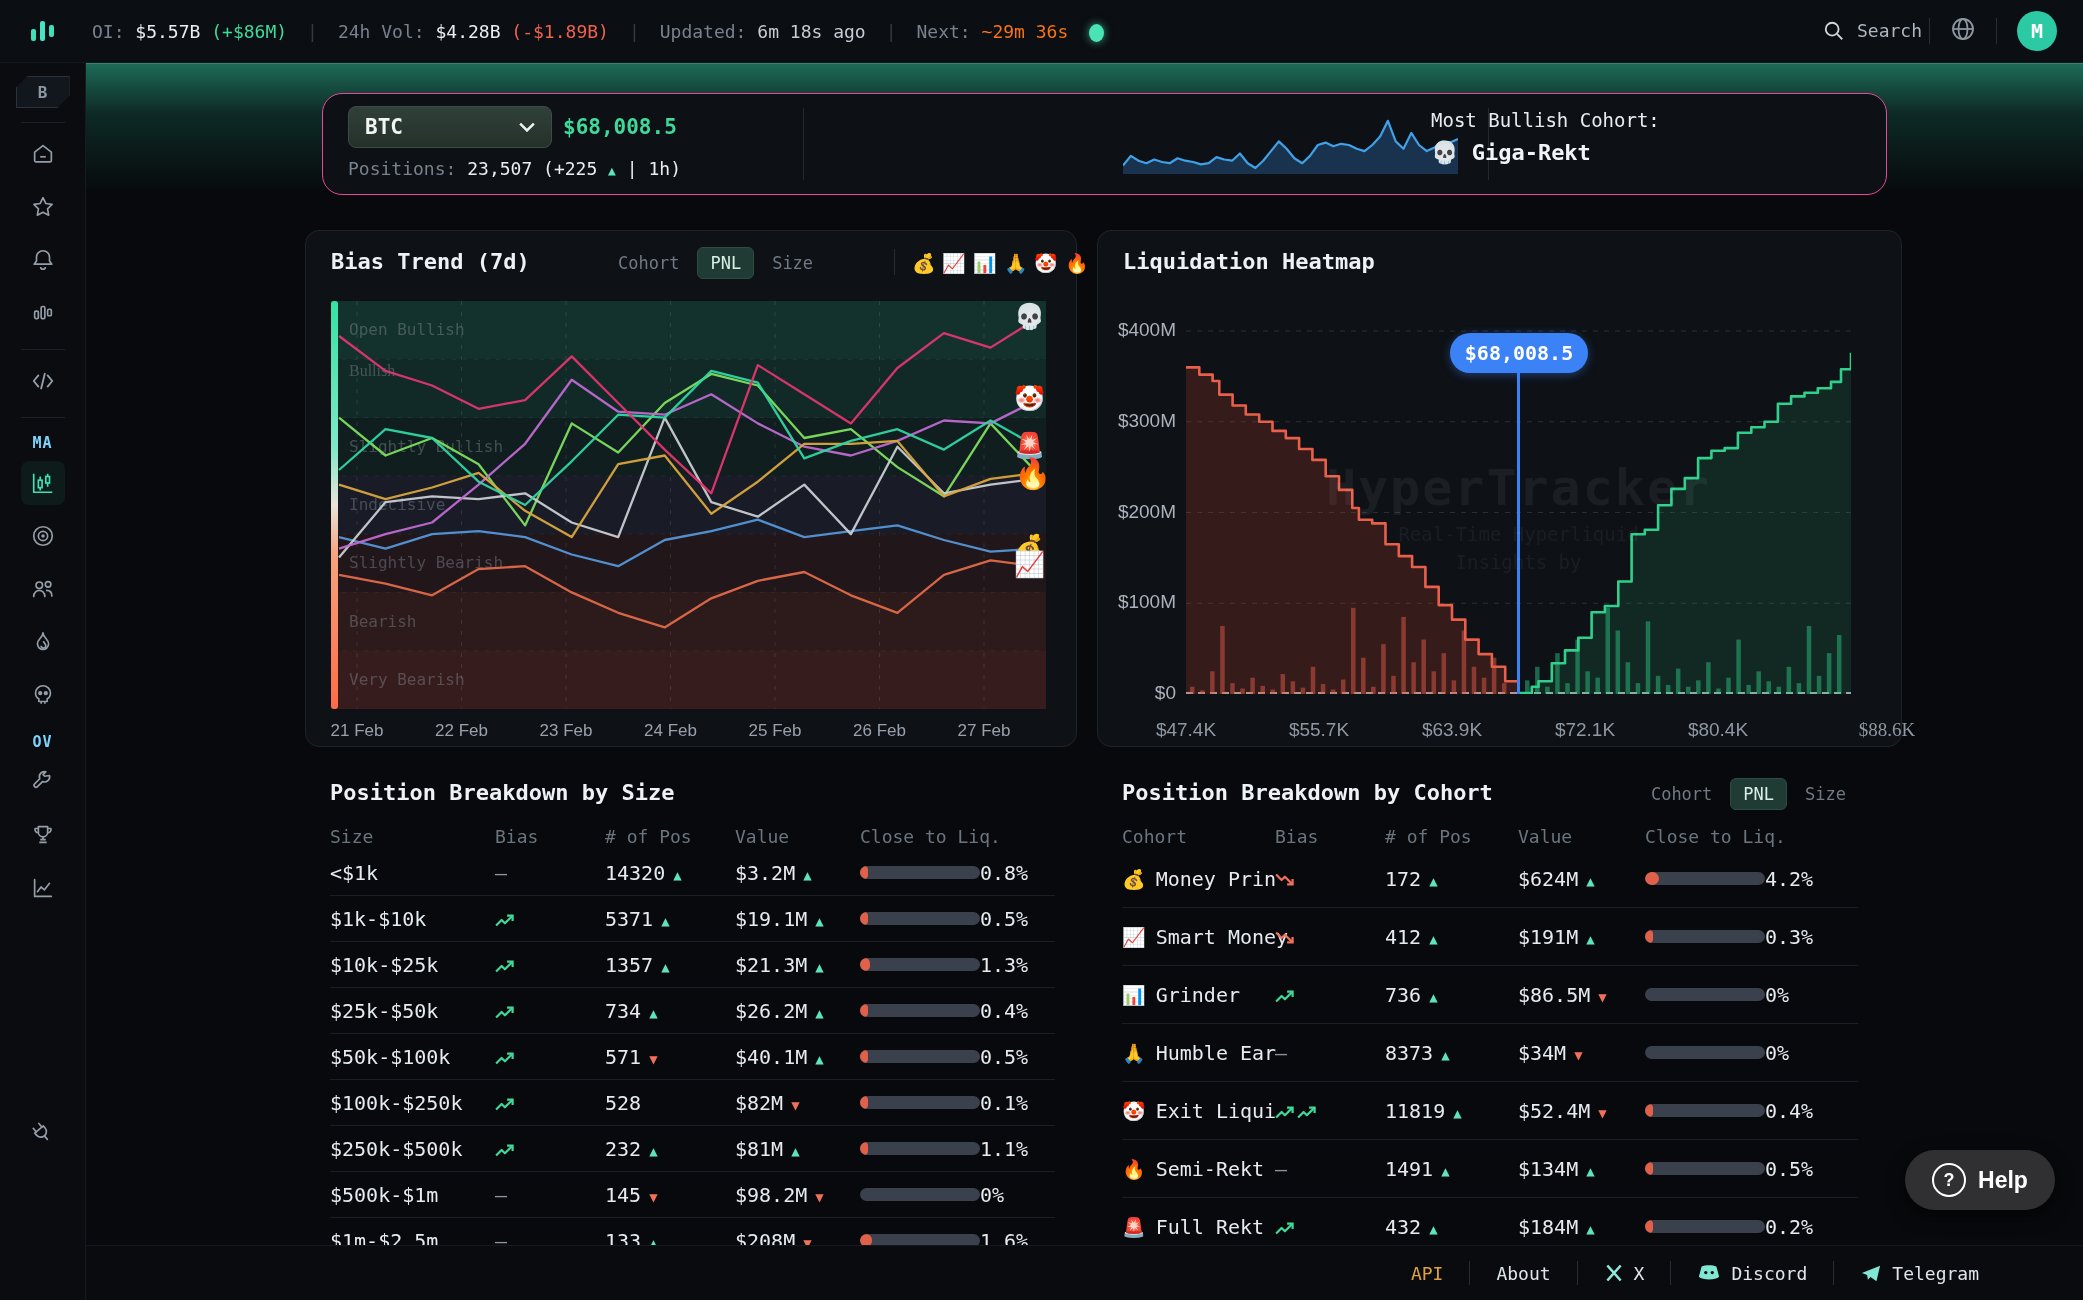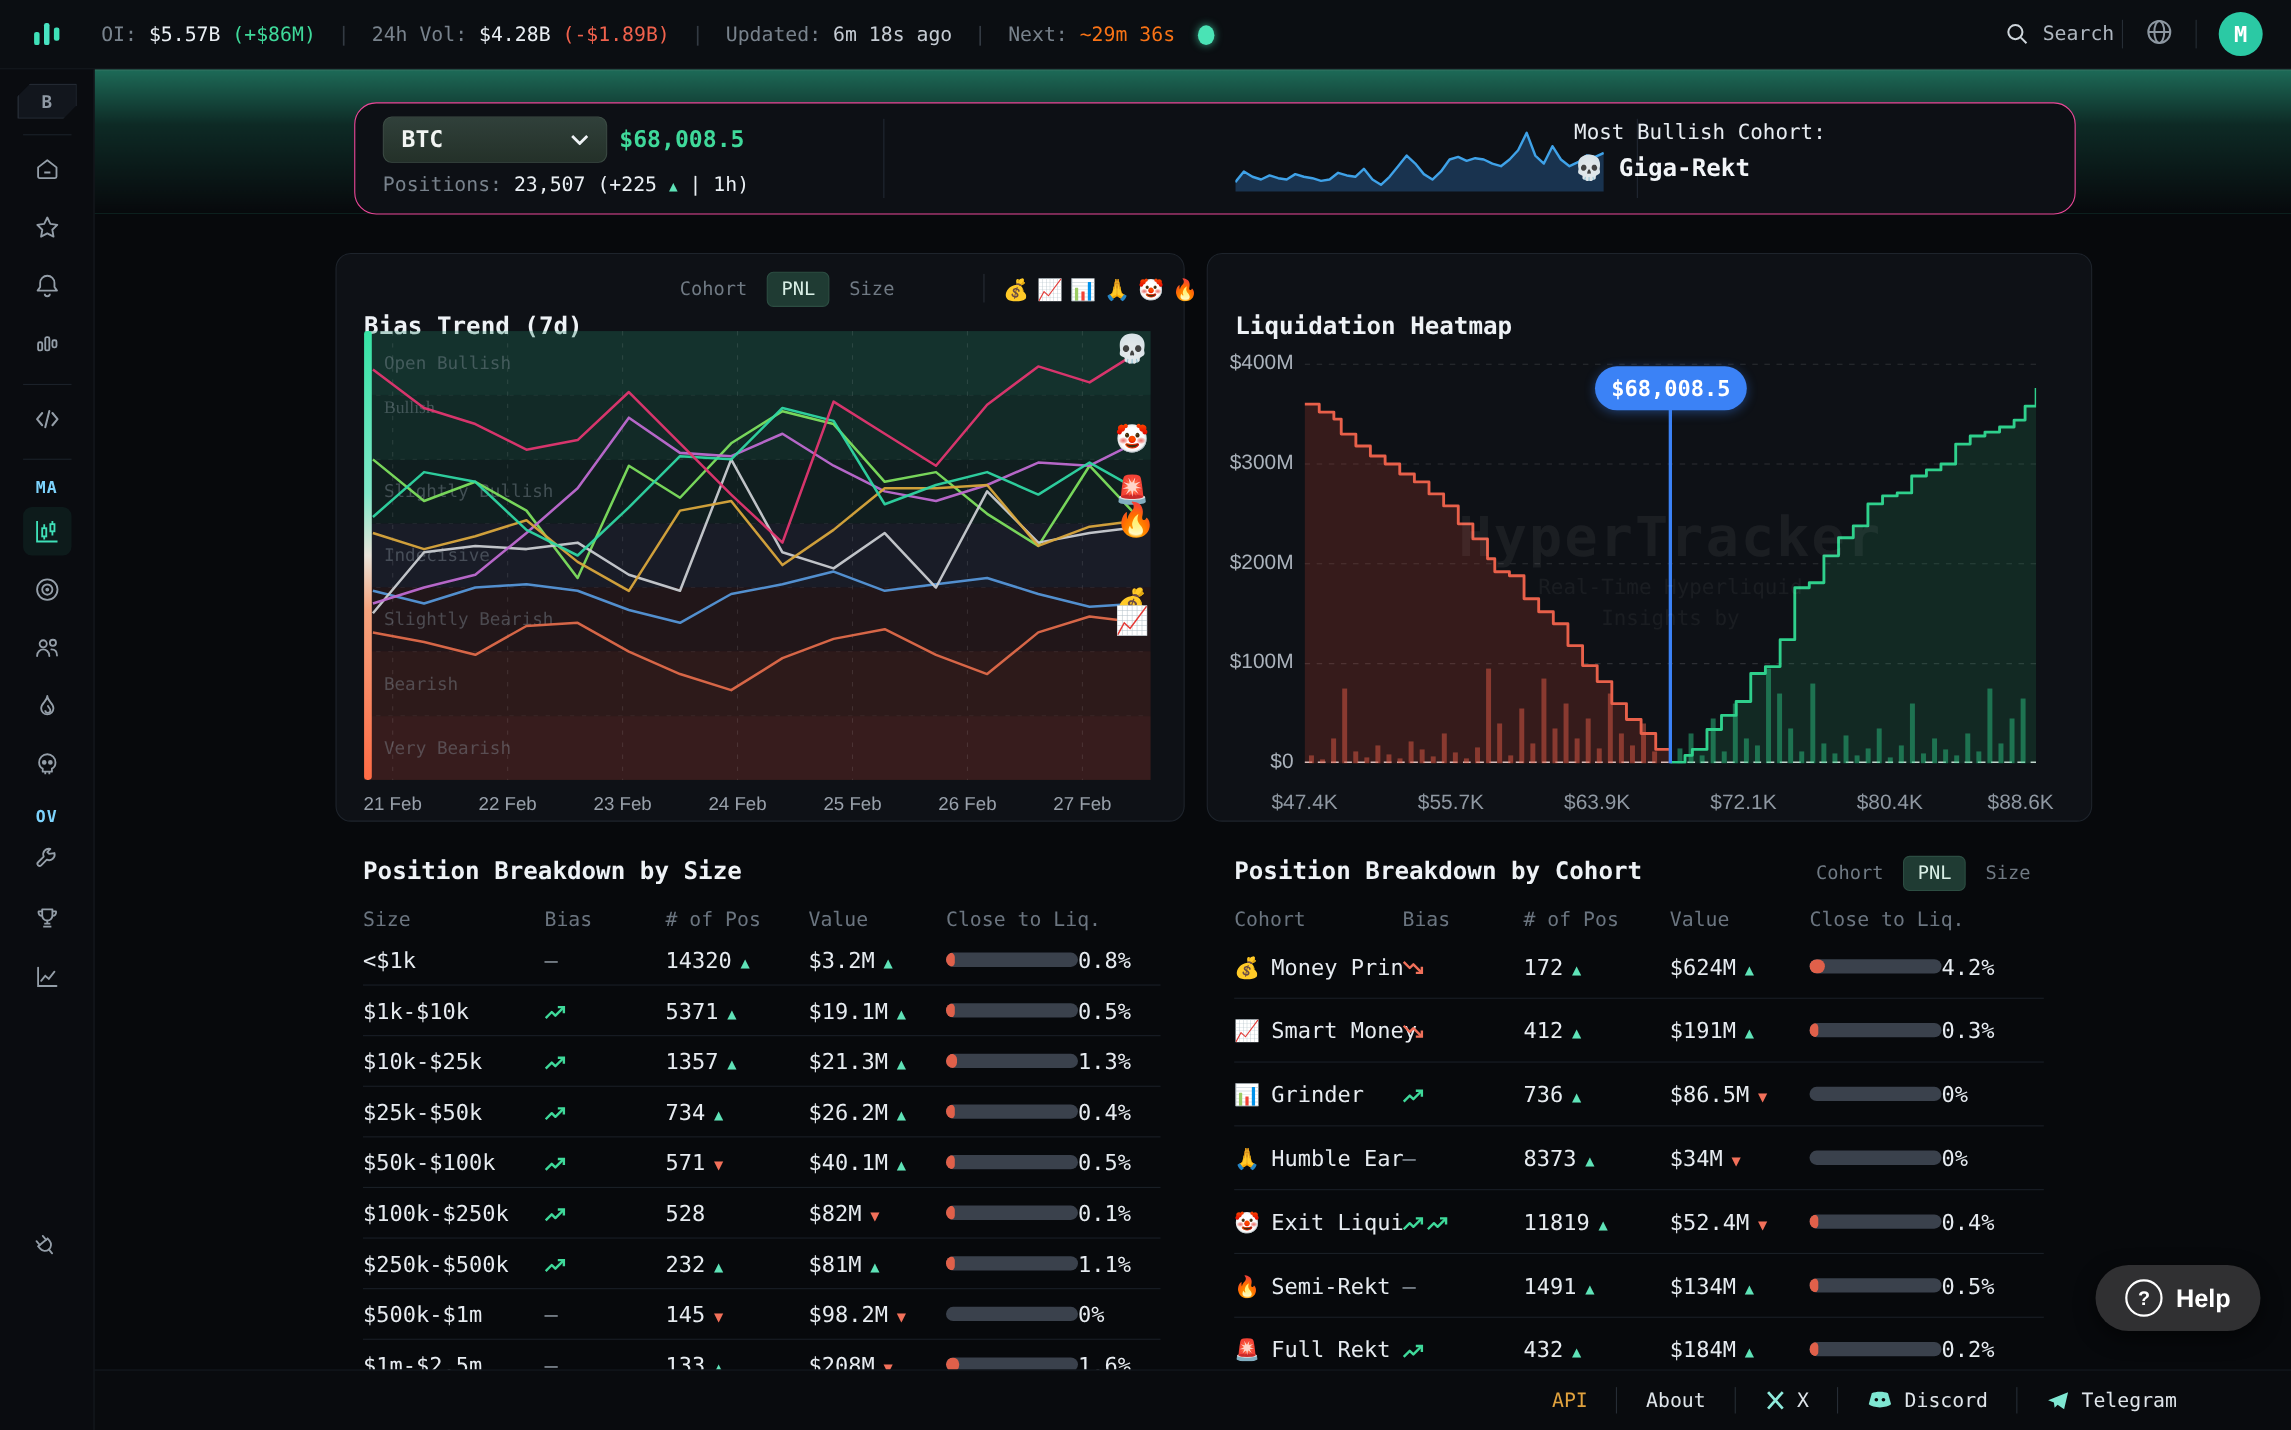--- a/index.html
+++ b/index.html
@@ -59,21 +59,21 @@
   #oi-sub{font-size:18px;color:#7b858f;margin-top:9px;}
   #oi-spark{position:absolute;left:800px;top:16px;}
   #cohort-block{position:absolute;left:1108px;top:15px;}
   #cohort-label{font-size:19px;color:#e7ecf1;}
   #cohort-name-row{margin-top:9px;font-size:22px;font-weight:bold;color:#f2f5f8;}
 
   
   .panel{position:absolute;background:#0e1116;border:1px solid #1e242c;border-radius:14px;z-index:3;}
   #bias-panel{left:305px;top:230px;width:770px;height:515px;}
   #liq-panel{left:1097px;top:230px;width:771px;height:515px;padding-left:32px;}
-  .panel-title{position:absolute;left:25px;top:18px;font-size:22px;font-weight:bold;color:#eef2f6;margin-top:36px;}
+  .panel-title{position:absolute;left:25px;top:18px;font-size:22px;font-weight:bold;color:#eef2f6;}
 
   
   .toggle-group{display:flex;align-items:center;gap:6px;font-size:17px;}
   .toggle-opt{color:#707a84;padding:5px 12px;cursor:pointer;}
   .toggle-opt.selected{background:#1f3b33;color:#d9efe6;border-radius:6px;border:1px solid #2c4d42;}
   #bias-toggle{position:absolute;left:300px;top:16px;}
   #bias-hdr-div{position:absolute;left:588px;top:18px;width:1px;height:26px;background:#262d35;}
   #emoji-row{position:absolute;left:606px;top:20px;display:flex;align-items:center;gap:7px;font-size:19px;}
   .emoji-filter{cursor:pointer;}
   #undo-btn{color:#858d96;font-size:21px;margin-left:6px;cursor:pointer;font-family:"DejaVu Sans",sans-serif;}
@@ -496,21 +496,21 @@
         <path d="M 332.5 380.1 L 345.8 380.1 L 345.8 373.7 L 352.5 373.7 L 352.5 368.3 L 365.8 368.3 L 365.8 350.2 L 379.0 350.2 L 379.0 337.4 L 392.3 337.4 L 392.3 324.7 L 405.6 324.7 L 405.6 299.3 L 418.9 299.3 L 418.9 293.0 L 432.3 293.0 L 432.3 268.5 L 445.6 268.5 L 445.6 221.3 L 458.8 221.3 L 458.8 216.8 L 472.1 216.8 L 472.1 192.3 L 485.4 192.3 L 485.4 175.9 L 498.8 175.9 L 498.8 165.1 L 512.1 165.1 L 512.1 145.1 L 525.4 145.1 L 525.4 137.8 L 538.7 137.8 L 538.7 135.1 L 551.9 135.1 L 551.9 119.7 L 565.3 119.7 L 565.3 114.2 L 578.5 114.2 L 578.5 108.8 L 591.9 108.8 L 591.9 90.7 L 605.1 90.7 L 605.1 83.4 L 618.5 83.4 L 618.5 79.8 L 631.8 79.8 L 631.8 75.2 L 645.0 75.2 L 645.0 68.9 L 655.0 68.9 L 655.0 56.2 L 665.0 56.2 L 665.0 39.8" fill="none" stroke="#2fd08c" stroke-width="2.6" stroke-linejoin="round"></path>
         <line x1="332.5" y1="24" x2="332.5" y2="381" stroke="#3b82f6" stroke-width="3"></line>
       </svg>
     <div id="price-pill">$68,008.5</div>
     <div id="liq-xaxis">
         <span class="xl" style="left: 88px;">$47.4K</span>
         <span class="xl" style="left: 221px;">$55.7K</span>
         <span class="xl" style="left: 354px;">$63.9K</span>
         <span class="xl" style="left: 487px;">$72.1K</span>
         <span class="xl" style="left: 620px;">$80.4K</span>
-        <span class="xl" style="left: 739px;">$88.6K</span>
+        <span class="xl" style="left: 789px; font-family: Liberation Serif, serif;">$88.6K</span>
       </div>
   </section>
 
   <section id="size-table" class="table-block">
     <div class="table-title">Position Breakdown by Size</div>
     <div class="thead">
       <span>Size</span>
       <span>Bias</span>
       <span># of Pos</span>
       <span>Value</span>

